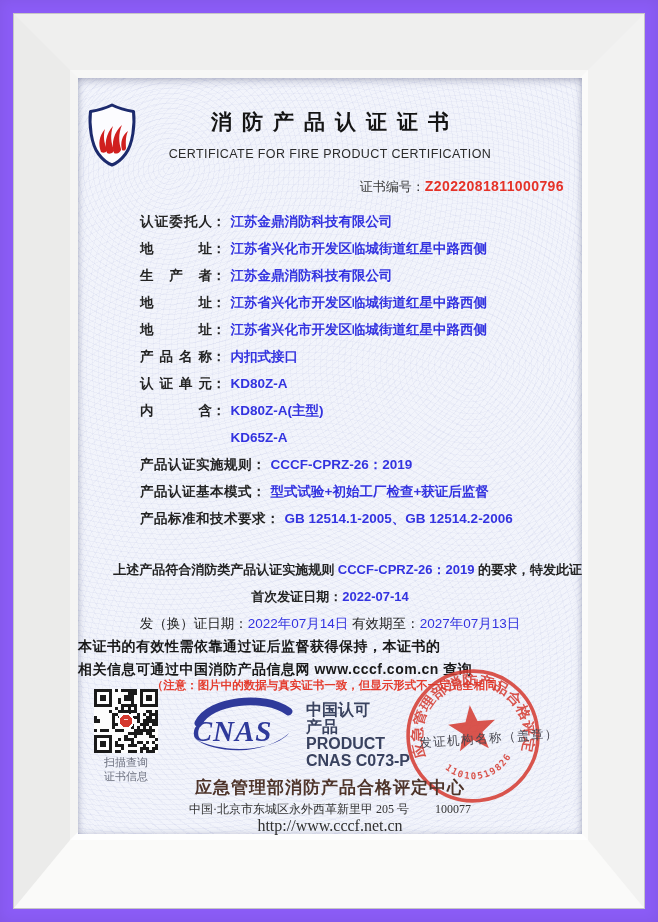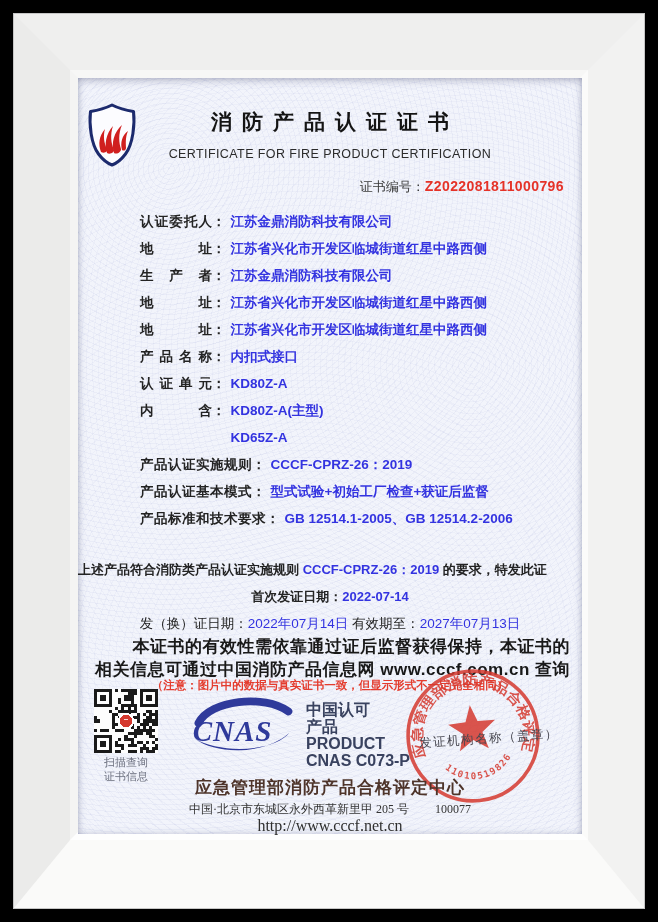--- a/index.html
+++ b/index.html
@@ -1,16 +1,16 @@
 <!DOCTYPE html>
 <html><head>
 <meta charset="utf-8">
 <style>
   html,body{margin:0;padding:0;background:#ffffff;}
-  .scene{position:relative;width:658px;height:922px;background:#000000;overflow:hidden;
+  .scene{position:relative;width:658px;height:922px;background:#8b5cf6;overflow:hidden;
          font-family:"Liberation Sans","DejaVu Sans",sans-serif;
          box-shadow:inset 0 0 14px rgba(0,0,0,.07);}
   
   .frame{position:absolute;inset:14px;border-style:solid;
          border-width:56px 56px 68px 56px;
          border-top-color:#efefee;border-left-color:#ebebea;
          border-right-color:#f2f2f1;border-bottom-color:#fafaf9;
          outline:1px solid #c6c6c6;}
   .lip{position:absolute;inset:0;border-style:solid;border-width:8px;
        border-top-color:#f7f7f6;border-left-color:#f4f4f3;
@@ -40,31 +40,31 @@
   
   .rows{position:absolute;left:62px;top:130px;right:10px;}
   .row{height:27px;line-height:27px;font-size:13.5px;white-space:nowrap;}
   .rlabel{display:inline-block;width:72px;color:#232323;font-weight:600;
           text-align:justify;text-align-last:justify;vertical-align:top;}
   .row.wide .rlabel{width:auto;text-align-last:auto;letter-spacing:.5px;}
   .colon{color:#232323;font-weight:600;margin-right:5px;}
   .rvalue{color:#3333e0;font-weight:600;}
   .row.cont .rlabel,.row.cont .colon{visibility:hidden;}
   
-  .stmt{position:absolute;left:0;right:0;top:483px;text-align:left;font-size:13px;
+  .stmt{position:absolute;left:0;right:0;top:483px;text-align:right;font-size:13px;
         color:#232323;font-weight:600;white-space:nowrap;}
   .stmt .hl{color:#3333e0;}
   .first-issue{position:absolute;left:0;right:0;top:510px;text-align:center;
                font-size:13px;color:#232323;font-weight:600;}
   .first-issue .hl{color:#3333e0;}
   .issue-line{position:absolute;left:0;right:0;top:537px;text-align:center;
               font-size:13.5px;color:#232323;font-weight:400;white-space:nowrap;}
   .issue-line .hl{color:#3333e0;}
-  .validity{position:absolute;left:0;right:12px;top:557px;text-align:right;
-            font-size:17px;line-height:23px;color:#191919;font-weight:700;letter-spacing:.5px;}
+  .validity{position:absolute;left:0;right:0;top:557px;text-align:left;
+            font-size:14px;line-height:23px;color:#191919;font-weight:700;letter-spacing:.5px;}
   .note{position:absolute;left:0;right:0;top:600px;text-align:center;
         font-size:11.5px;color:#e43c2e;font-weight:700;}
   
   .qr{position:absolute;left:16px;top:611px;width:64px;height:64px;}
   .qr svg{width:100%;height:100%;}
   .qr-caption{position:absolute;left:10px;top:677px;width:76px;text-align:center;
               font-size:11px;line-height:14px;color:#6b6f7e;}
   .cnas-logo{position:absolute;left:110px;top:618px;width:108px;height:60px;}
   .cnas-text{position:absolute;left:228px;top:623px;font-size:16px;line-height:17px;
              color:#39425f;font-weight:600;}

